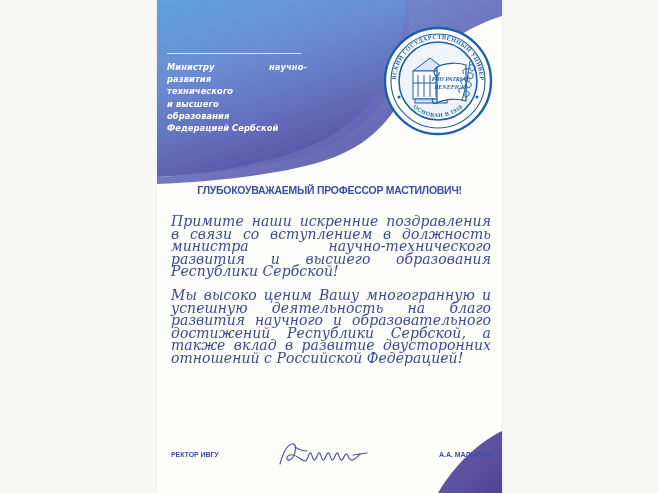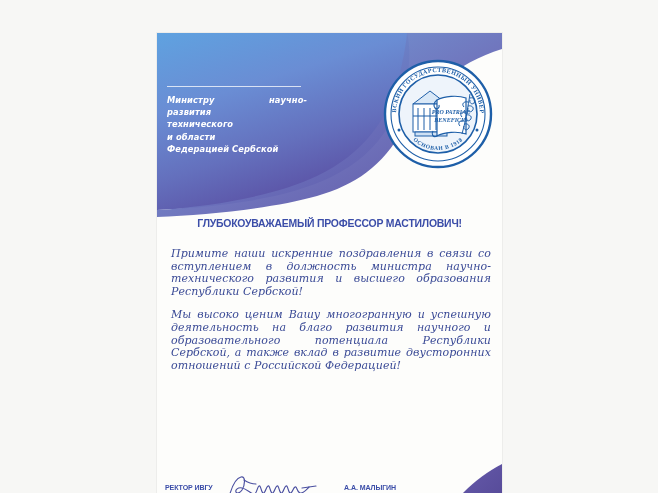--- a/index.html
+++ b/index.html
@@ -2,21 +2,21 @@
 <html><head>
 <meta charset="utf-8">
 <style>
   html,body{margin:0;padding:0;}
   body{
     width:658px;height:493px;
     background:#f7f7f5;
     font-family:"Liberation Sans", sans-serif;
     overflow:hidden;
   }
-  #page{position:relative;width:658px;height:366px;margin-top:33px;}
+  #page{position:relative;width:658px;height:366px;}
 
   
   .sheet{
     position:absolute;left:157px;top:0;width:345px;height:493px;
     background:#fdfdfb;overflow:hidden;
     box-shadow:0 0 0 1px rgba(0,0,0,0.04);
   }
 
   
   .header-shape{
@@ -69,33 +69,33 @@
   }
 
   
   .body-copy{
     position:absolute;left:14px;top:215px;width:320px;z-index:7;
   }
   .para{
     color:#3a4a96;
     font-family:"DejaVu Serif", serif;
     font-style:italic;
-    font-size:11px;
+    font-size:14px;
     line-height:12.6px;
     text-align:justify;
     text-align-last:left;
     margin:0 0 11px 0;
     letter-spacing:.05px;
   }
   .para:last-child{margin-bottom:0;}
 
   
   .sign-row{
-    position:absolute;left:8px;top:441px;width:320px;height:26px;z-index:8;
-    display:flex;align-items:center;justify-content:flex-start;
+    position:absolute;left:14px;top:441px;width:320px;height:26px;z-index:8;
+    display:flex;align-items:center;justify-content:space-between;
   }
   .sign-label{
     color:#3b4da8;
     font-family:"Liberation Sans", sans-serif;
     font-weight:bold;font-size:8px;
     letter-spacing:-.1px;
     transform:scaleX(.88);transform-origin:left center;
     white-space:nowrap;
   }
   .sign-label.right{transform-origin:right center;}
@@ -135,21 +135,22 @@
         <path d="M250,0 H345 V16 C300,30 265,60 246,96 C226,133 198,152 160,163 C118,175 52,182 0,184 L0,177 C60,173 120,162 160,143 C206,121 232,86 242,44 C246,27 249,12 250,0 Z" fill="url(#gradSwoosh)" opacity="0.96"></path>
       </svg>
     </div>
 
     <div class="addressee">
       <div class="addressee-rule"></div>
       <div class="addressee-text">
         <span class="just">Министру научно-</span>
         <span>развития</span>
         <span>технического</span>
-        <span>и области</span>
+        <span>и высшего</span>
+        <span>образования</span>
         <span>Федерацией Сербской</span>
       </div>
     </div>
 
     <div class="emblem">
       <svg width="112" height="112" viewBox="0 0 112 112" xmlns="http://www.w3.org/2000/svg">
         <defs>
           <path id="arcTop" d="M 14,56 A 42,42 0 0 1 98,56"></path>
           <path id="arcBot" d="M 20,56 A 36,36 0 0 0 92,56"></path>
         </defs>
@@ -196,21 +197,21 @@
           <path d="M84,54 C80,53 77,56 80,59"></path>
           <path d="M82,63 C78,62 75,65 78,68"></path>
         </g>
       </svg>
     </div>
 
     <div class="greeting">ГЛУБОКОУВАЖАЕМЫЙ ПРОФЕССОР МАСТИЛОВИЧ!</div>
 
     <div class="body-copy">
       <p class="para">Примите наши искренние поздравления в связи со вступлением в должность министра научно-технического развития и высшего образования Республики Сербской!</p>
-      <p class="para">Мы высоко ценим Вашу многогранную и успешную деятельность на благо развития научного и образовательного потенциала Республики Сербской, а также вклад в развитие двусторонних отношений с Российской Федерацией!</p>
+      <p class="para">Мы высоко ценим Вашу многогранную и успешную деятельность на благо развития научного и образовательного достижений Республики Сербской, а также вклад в развитие двусторонних отношений с Российской Федерацией!</p>
     </div>
 
     <div class="sign-row">
       <div class="sign-label">РЕКТОР ИВГУ</div>
       <div class="signature">
         <svg width="110" height="26" viewBox="0 0 110 26" xmlns="http://www.w3.org/2000/svg">
           <g fill="none" stroke="#4a4fa0" stroke-width="1.15" stroke-linecap="round">
             <path d="M6,23 C9,12 13,4 18,3 C23,2 22,11 19,16 C17,19 14,20 13,18 C12,16 15,13 19,14 C24,15 28,20 31,20 C34,20 34,13 36,12 C38,11 38,18 40,19 C42,20 43,13 45,12 C47,11 47,18 49,19 C51,20 52,13 54,12 C56,11 56,18 58,19 C60,20 61,13 63,12 C65,11 65,18 67,19 C69,20 70,14 72,13 C74,12 74,18 77,19 C80,20 83,16 86,13"></path>
             <path d="M79,14 L93,12"></path>
             <path d="M21,6 C24,8 28,10 33,10"></path>

